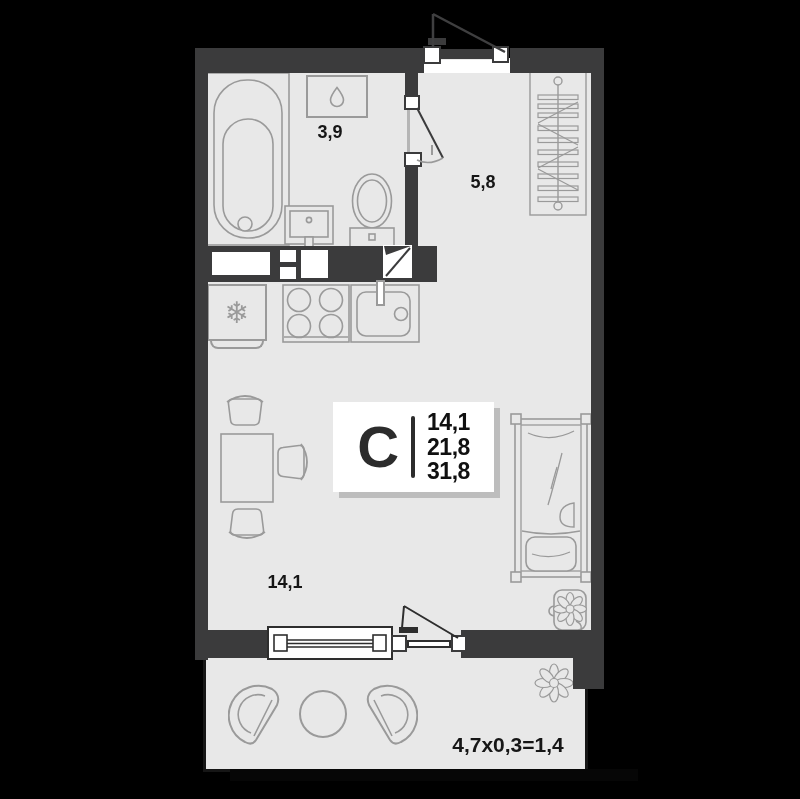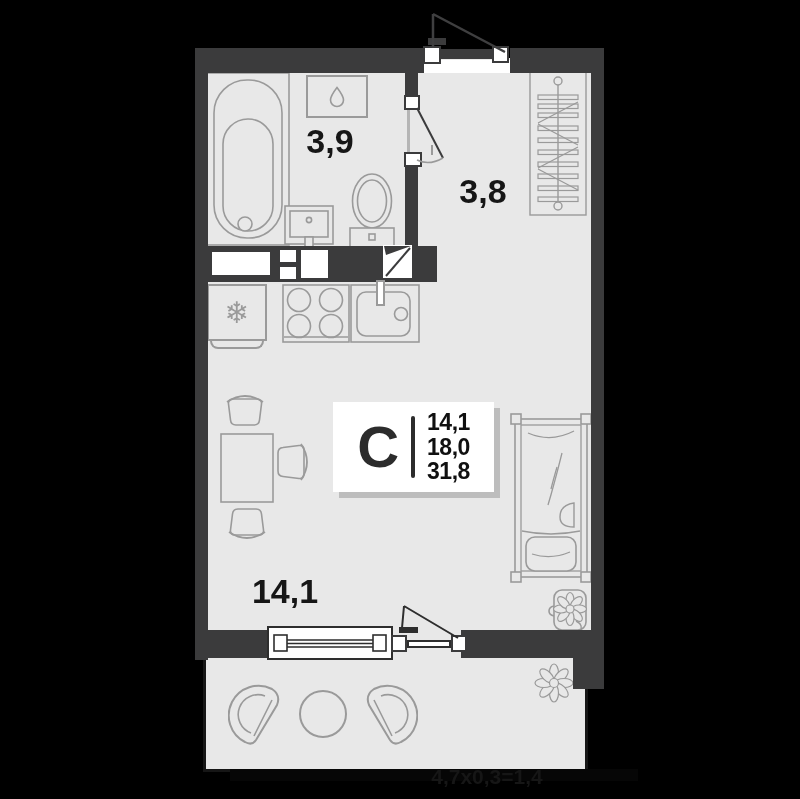--- a/index.html
+++ b/index.html
@@ -8,21 +8,21 @@
   .abs{position:absolute;}
   .floor{background:var(--floor,#e8e8e8);}
   .wall{background:var(--wall,#3b3b3c);z-index:3;}
   .vent{background:#fff;z-index:4;}
   .hinge{background:#fff;border:2px solid var(--wall,#3b3b3c);z-index:5;box-sizing:border-box;}
   .leafbar{background:var(--wall,#3b3b3c);z-index:5;}
   .white{background:#fff;}
   svg{display:block;}
   .fixture{z-index:2;}
   .overlay{z-index:5;}
-  .arealbl{z-index:6;font-weight:700;color:var(--text,#161616);font-size:34px;letter-spacing:0px;text-align:center;}
+  .arealbl{z-index:6;font-weight:700;color:var(--text,#161616);font-size:18px;letter-spacing:0px;text-align:center;}
   .blclbl{font-size:21px;}
   .infocard{z-index:7;background:#fff;box-shadow:6px 6px 0 var(--shadow,#bdbdbd);
             display:flex;align-items:center;justify-content:center;gap:12px;}
   .typeletter{font-size:58px;font-weight:800;color:#2c2c2c;line-height:1;}
   .infodiv{width:4px;height:62px;background:#2c2c2c;border-radius:2px;}
   .vals{font-size:23px;font-weight:800;color:#101010;line-height:1.07;letter-spacing:-0.5px;text-align:left;}
   .snow{color:var(--line,#9a9a9a);font-size:30px;line-height:1;
         font-family:"DejaVu Sans","Liberation Sans",sans-serif;}
 </style>
 </head>
@@ -157,21 +157,21 @@
     <use href="#chair" transform="translate(12,2)"></use>
     <use href="#chair" transform="translate(96,50) rotate(90)"></use>
     <use href="#chair" transform="translate(54,148) rotate(180)"></use>
   </svg>
 
   <div class="abs infocard" style="left:333px;top:402px;width:161px;height:90px;">
     <div class="typeletter">С</div>
     <div class="infodiv"></div>
     <div class="vals">
       <div>14,1</div>
-      <div>18,0</div>
+      <div>21,8</div>
       <div>31,8</div>
     </div>
   </div>
 
   <svg class="abs fixture" style="left:510px;top:413px;" width="82" height="170" viewBox="0 0 82 170">
     <g fill="#e8e8e8" stroke="#9a9a9a" stroke-width="1.6">
       <rect x="5" y="6" width="72" height="158"></rect>
       <rect x="1" y="1" width="10" height="10"></rect>
         <rect x="71" y="1" width="10" height="10"></rect>
       <rect x="1" y="159" width="10" height="10"></rect>
@@ -241,17 +241,17 @@
       <ellipse cx="23" cy="13" rx="4.5" ry="9" transform="rotate(135 23 23)"></ellipse>
       <ellipse cx="23" cy="13" rx="4.5" ry="9" transform="rotate(180 23 23)"></ellipse>
       <ellipse cx="23" cy="13" rx="4.5" ry="9" transform="rotate(225 23 23)"></ellipse>
       <ellipse cx="23" cy="13" rx="4.5" ry="9" transform="rotate(270 23 23)"></ellipse>
       <ellipse cx="23" cy="13" rx="4.5" ry="9" transform="rotate(315 23 23)"></ellipse>
       <circle cx="23" cy="23" r="4.5"></circle>
     </g>
   </svg>
 
   <div class="abs arealbl" style="left:295px;top:122px;width:70px;">3,9</div>
-  <div class="abs arealbl" style="left:448px;top:172px;width:70px;">3,8</div>
+  <div class="abs arealbl" style="left:448px;top:172px;width:70px;">5,8</div>
   <div class="abs arealbl" style="left:240px;top:572px;width:90px;">14,1</div>
-  <div class="abs arealbl blclbl" style="left:407px;top:733px;width:160px;margin-top:32px;">4,7x0,3=1,4</div>
+  <div class="abs arealbl blclbl" style="left:428px;top:733px;width:160px;">4,7x0,3=1,4</div>
 
 </div>
 
 </body></html>

